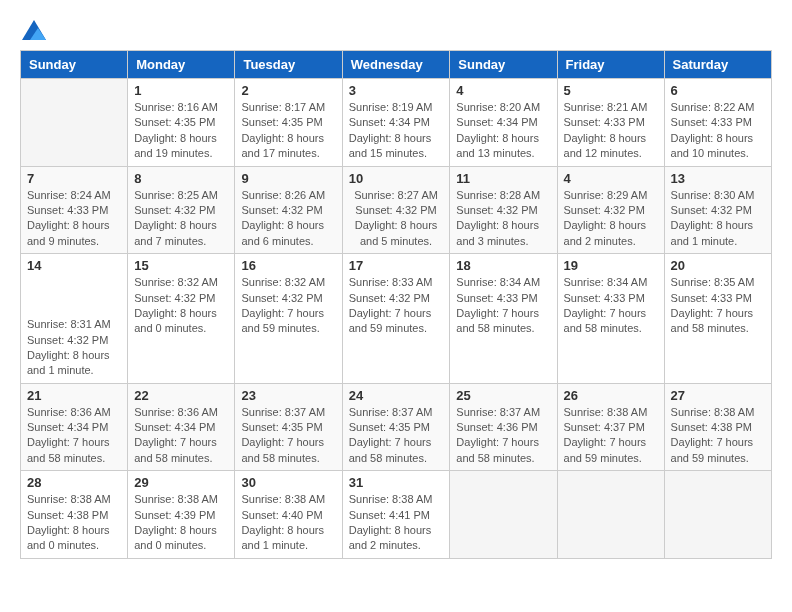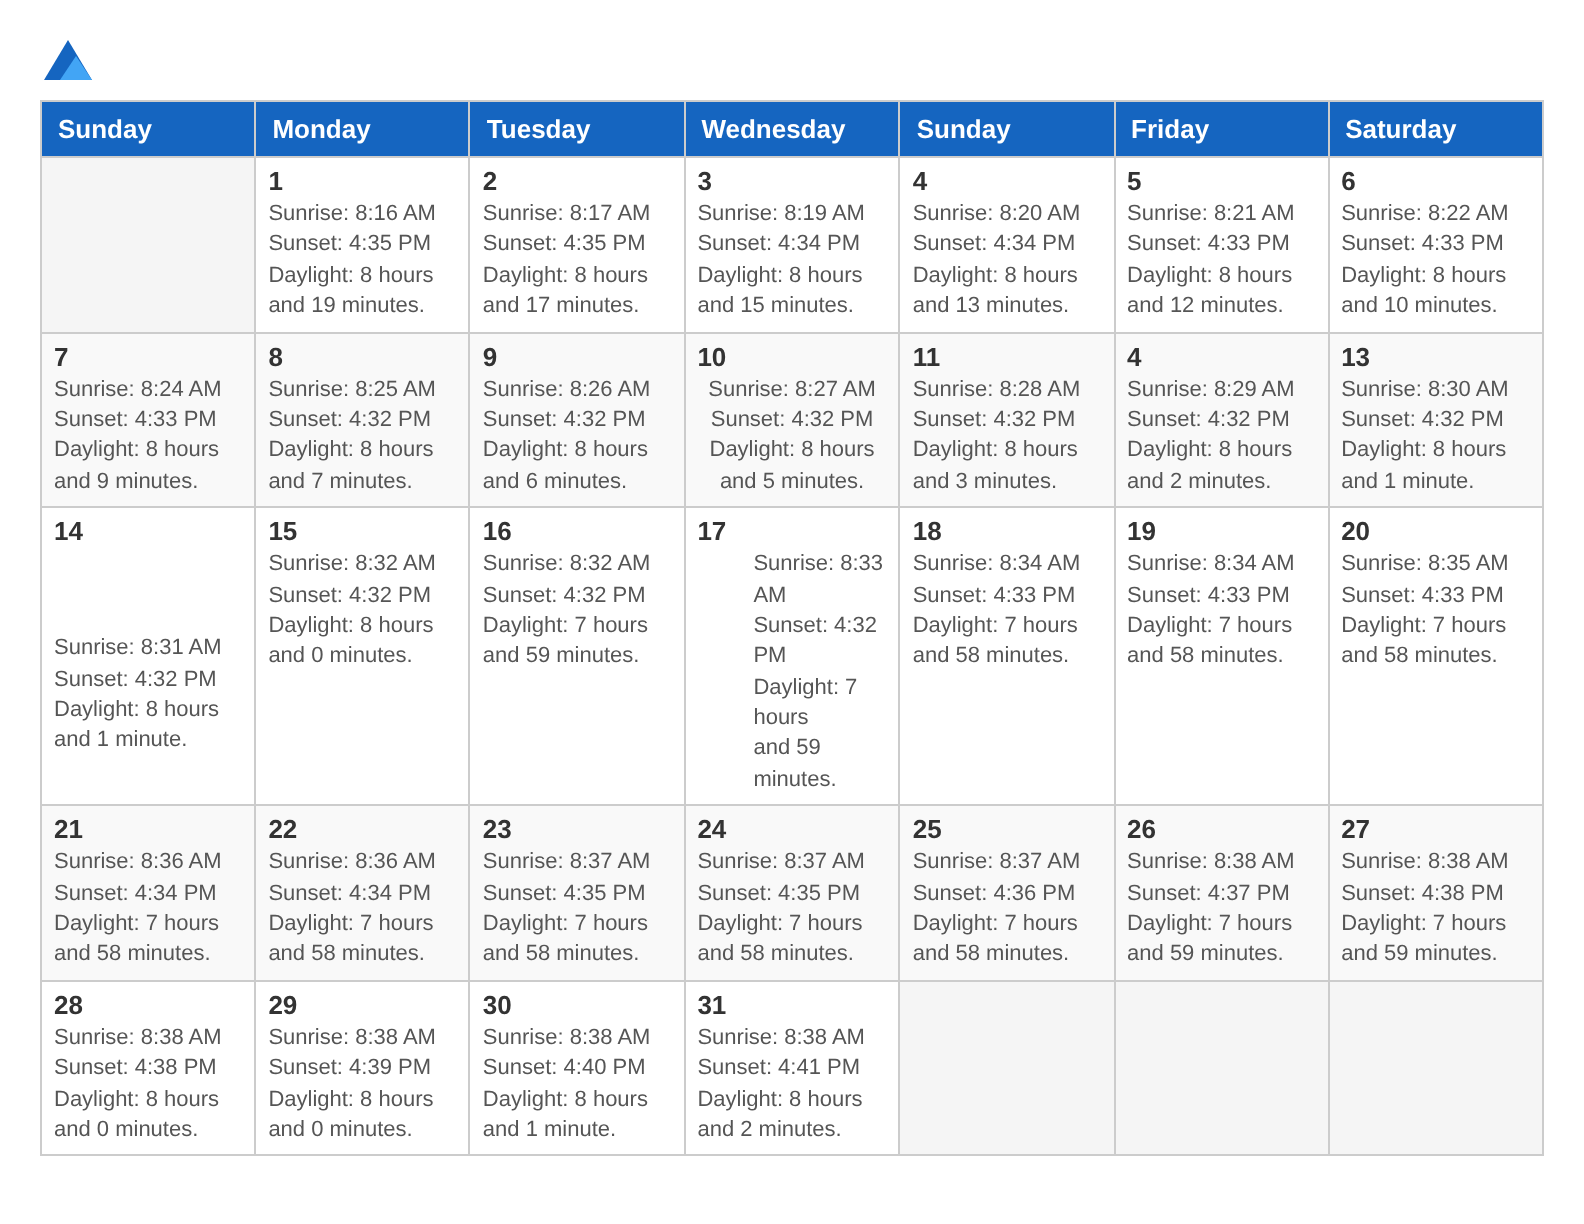--- a/index.html
+++ b/index.html
@@ -242,21 +242,21 @@
         </td>
         <td>
           <span class="day-number">16</span>
           <div class="day-info" style="white-space: pre-line;">Sunrise: 8:32 AM
 Sunset: 4:32 PM
 Daylight: 7 hours
 and 59 minutes.</div>
         </td>
         <td>
           <span class="day-number">17</span>
-          <div class="day-info" style="white-space: pre-line; margin-left: 28px;">Sunrise: 8:33 AM
+          <div class="day-info" style="white-space: pre-line;">Sunrise: 8:33 AM
 Sunset: 4:32 PM
 Daylight: 7 hours
 and 59 minutes.</div>
         </td>
         <td>
           <span class="day-number">18</span>
           <div class="day-info" style="white-space: pre-line;">Sunrise: 8:34 AM
 Sunset: 4:33 PM
 Daylight: 7 hours
 and 58 minutes.</div>

